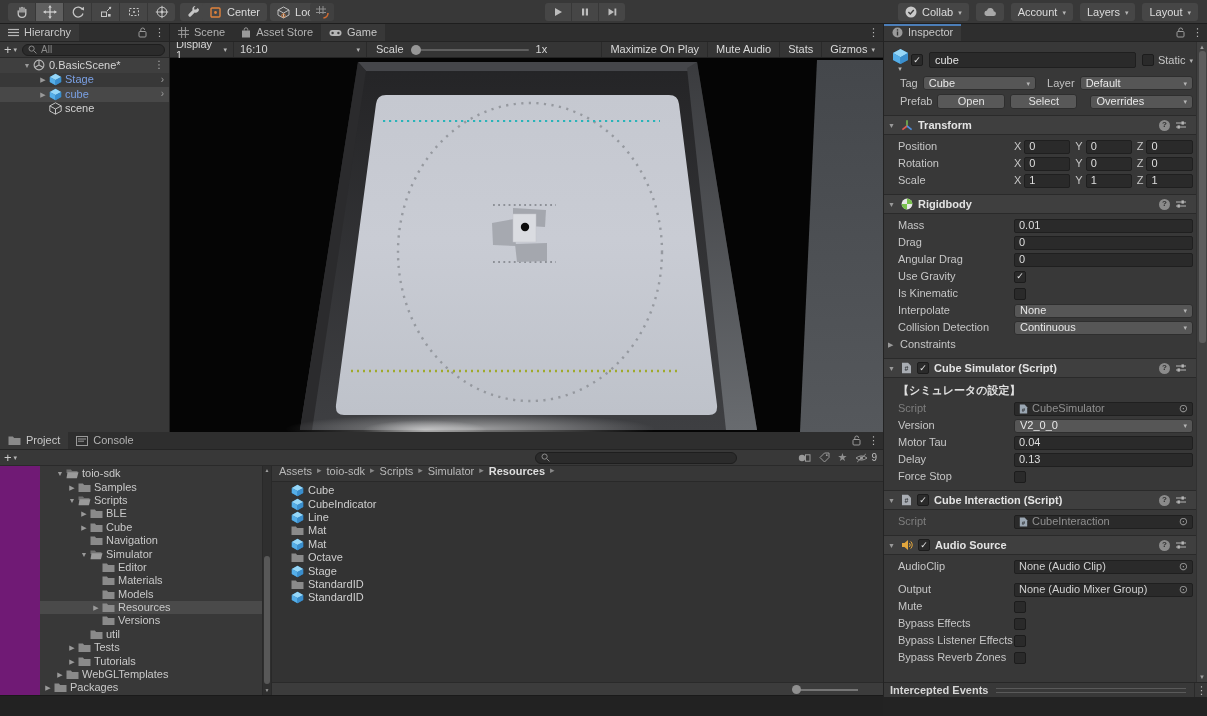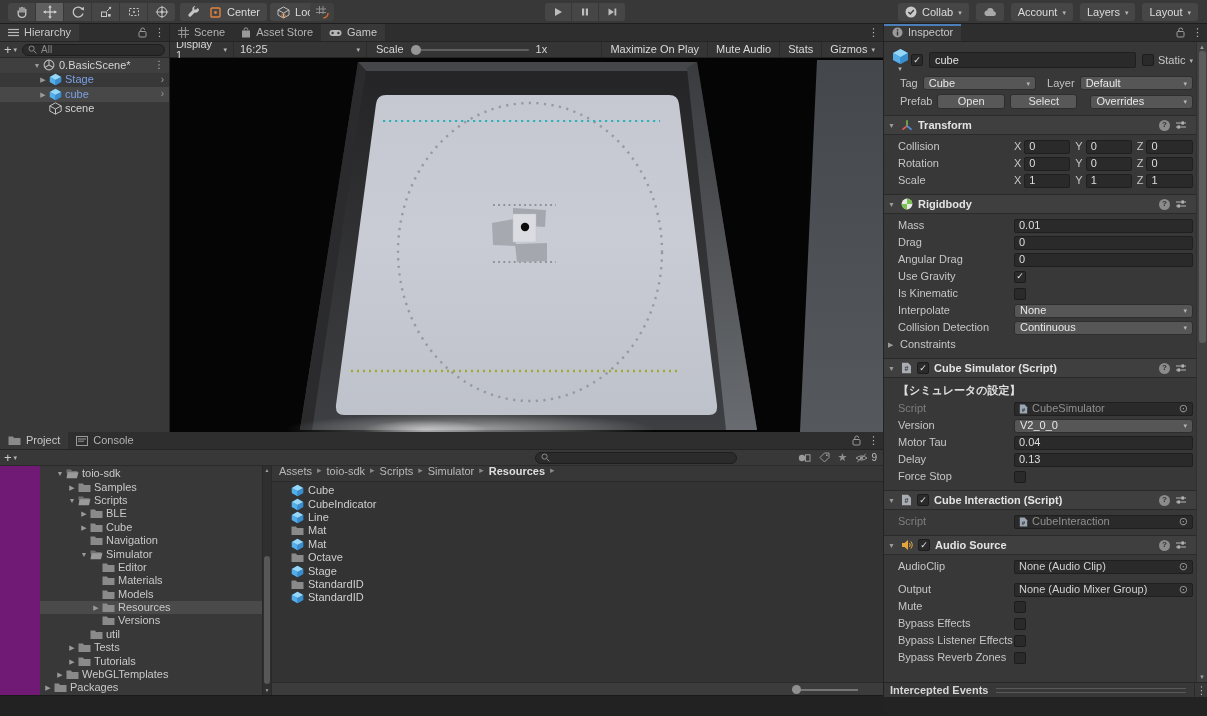--- a/index.html
+++ b/index.html
@@ -338,21 +338,21 @@
         <span id="hier-search-icon-slot">
             <svg width="10" height="9" viewBox="0 0 10 9">
               <circle cx="3.6" cy="3.6" r="2.6" fill="none" stroke="#8b8b8b"></circle>
               <line x1="5.6" y1="5.6" x2="8.4" y2="8.4" stroke="#8b8b8b"></line>
             </svg>
           </span>
         <span>All</span>
       </div>
     </div>
     <div id="h-tree">
-      <div class="hrow scenehead" style="padding-left:32px">
+      <div class="hrow scenehead" style="padding-left:22px">
         <span class="tri">▼</span>
         <span class="icon" id="unity-logo-slot">
             <svg width="12" height="12" viewBox="0 0 12 12">
               <circle cx="6" cy="6" r="4.9" fill="none" stroke="#b8b8b8" stroke-width="1.1"></circle>
               <path d="M6 6 V1.1 M6 6 L1.7 8.5 M6 6 L10.3 8.5" stroke="#b8b8b8" stroke-width="1.1"></path>
             </svg>
           </span>
         <span class="lbl">0.BasicScene*</span>
         <span class="rowkebab">⋮</span>
       </div>
@@ -438,21 +438,21 @@
       <div class="strip-icons">
           <span class="kebab">⋮</span>
         </div>
     </div>
     <div id="game-toolbar">
       <div class="gt-drop" id="gt-display">
         <span>Display 1</span>
         <span class="dropcaret">▾</span>
       </div>
       <div class="gt-drop" id="gt-aspect">
-        <span>16:25</span>
+        <span>16:10</span>
         <span class="dropcaret">▾</span>
       </div>
       <div class="gt-scale">
         <span>Scale</span>
         <div class="slider-track">
             <div class="slider-knob"></div>
           </div>
         <span>1x</span>
       </div>
       <div class="gt-right">
@@ -614,21 +614,21 @@
                     <line x1="1" y1="7" x2="11" y2="7"></line>
                   </g>
                   <rect x="6.5" y="1.4" width="2.4" height="3.2" fill="#b5b5b5"></rect>
                   <rect x="2.5" y="5.4" width="2.4" height="3.2" fill="#b5b5b5"></rect>
                 </svg>
               </span>
       <span class="kebab">⋮</span>
     </div>
     <div class="comp-body">
               <div class="prop-row">
-        <span class="prop-label">Collision</span>
+        <span class="prop-label">Position</span>
         <div class="v3">
           <div class="axis">
                     <span>X</span>
                     <div class="field">0</div>
                   </div>
           <div class="axis">
                     <span>Y</span>
                     <div class="field">0</div>
                   </div>
           <div class="axis">

